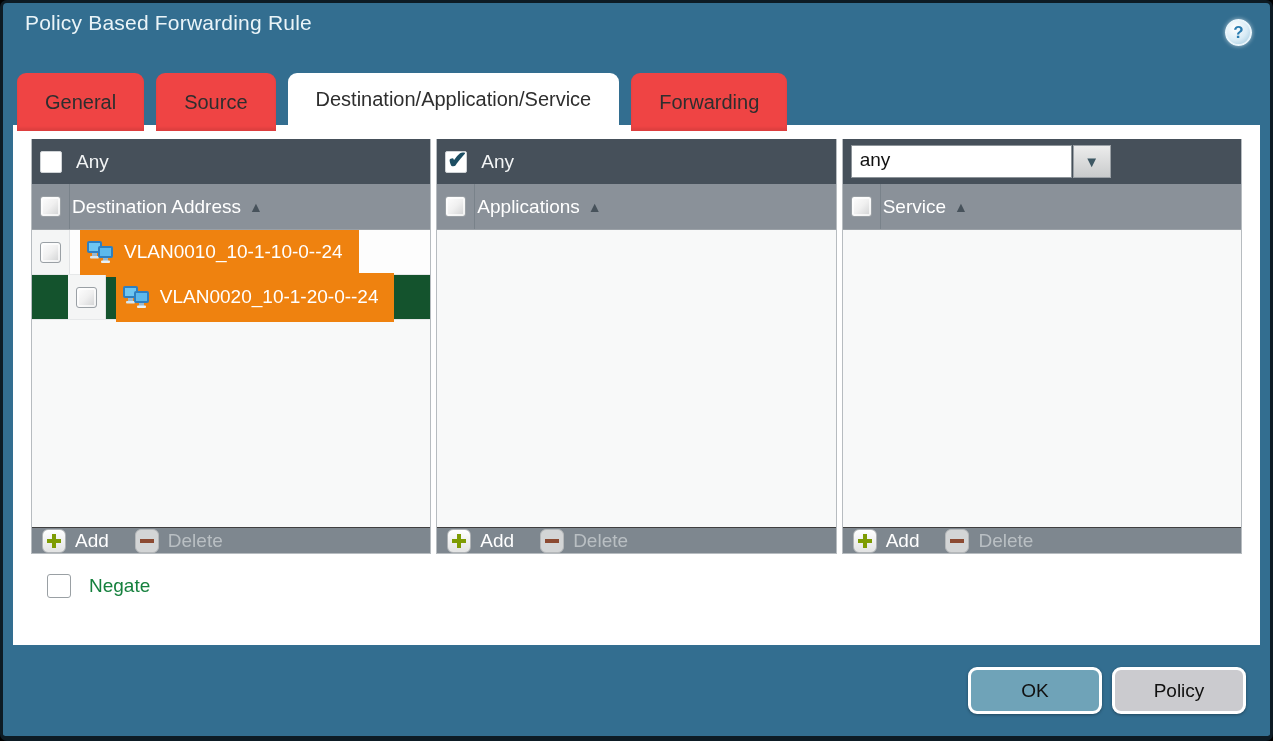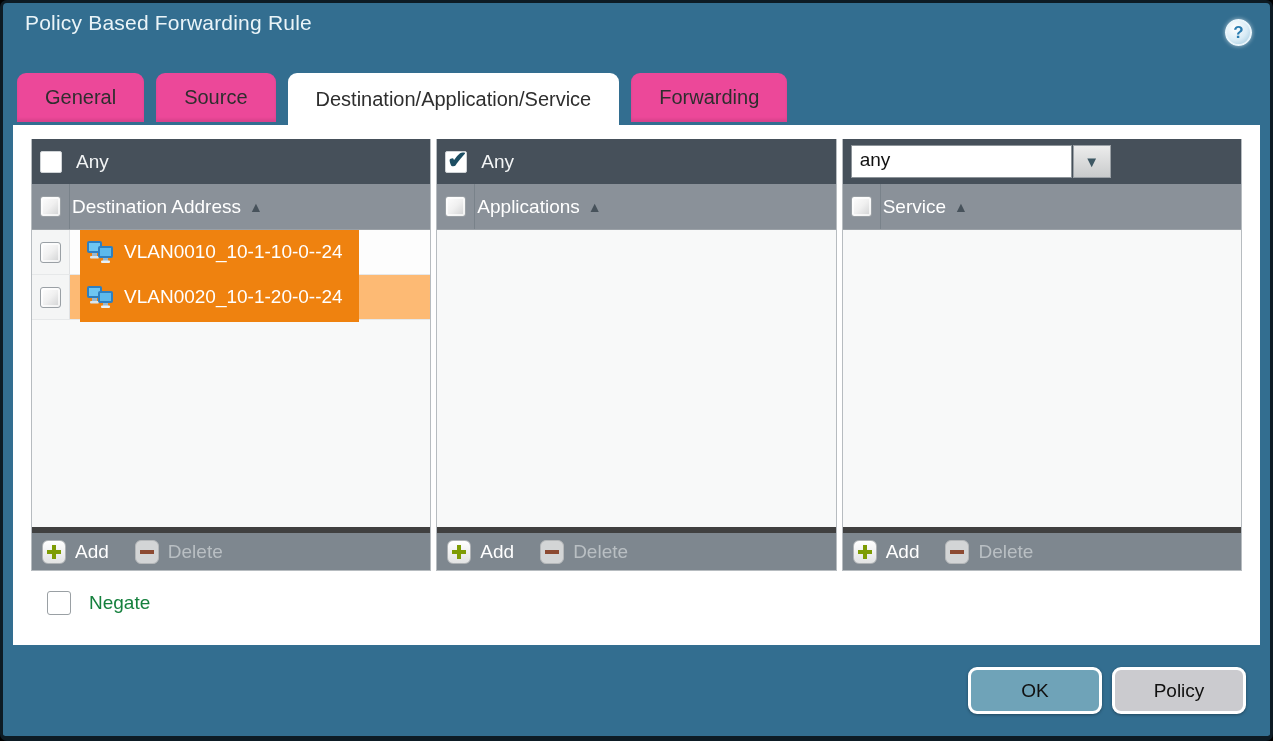--- a/index.html
+++ b/index.html
@@ -24,22 +24,22 @@
     border:2px solid #e9f5fb;
     color:#2a7cb0; font-weight:bold; font-size:17px;
     display:flex; align-items:center; justify-content:center;
     box-shadow:0 0 4px rgba(255,255,255,.6);
     cursor:pointer;
   }
 
   
   .tabs { position:absolute; top:70px; left:14px; right:14px; height:52px; display:flex; z-index:3; }
   .tab {
-    height:49px; margin-right:12px; padding:0 28px;
-    background:#ec4899; color:#2e2e2e;
+    height:58px; margin-right:12px; padding:0 28px;
+    background:#ef4444; color:#2e2e2e;
     font-size:20px; display:flex; align-items:center; justify-content:center;
     border-radius:9px 9px 0 0;
     box-shadow:inset 0 -3px 3px rgba(0,0,0,.08);
     cursor:pointer; white-space:nowrap;
   }
   .tab.active { background:#ffffff; height:52px; box-shadow:none; }
 
   
   .content {
     position:absolute; top:122px; left:10px; right:10px; height:520px;
@@ -54,30 +54,30 @@
   .any-label { color:#f2f4f5; font-size:19px; margin-left:14px; }
 
   .col-header { height:46px; background:#8A9199; display:flex; align-items:center; border-bottom:1px solid #9aa0a6; }
   .cb-cell { width:38px; min-width:38px; display:flex; align-items:center; justify-content:center; align-self:stretch; border-right:1px solid #79828A; }
   .col-header-label { color:#ffffff; font-size:19px; margin-left:2px; }
   .sort-icon { color:#47525B; font-size:14px; margin-left:8px; }
 
   .col-body { height:297px; background:#F8F9F9; overflow:hidden; }
   .col-body .cb-cell { border-right:1px solid #e0e2e4; background:#f4f5f5; }
   .list-row { height:45px; display:flex; align-items:center; border-bottom:1px solid #e6e8e9; background:#fdfdfd; }
-  .list-row:nth-child(2) { background:#fdba74; }
+  .list-row:nth-child(2) { background:#14532d;justify-content:center; }
 
   .chip {
     margin-left:10px; height:49px; display:inline-flex; align-items:center;
     background:#EF820F; color:#ffffff; font-size:19px;
     padding:0 16px 0 6px; white-space:nowrap;
   }
   .chip svg { margin-right:8px; }
 
-  .col-footer { height:43px; background:#7E878F; display:flex; align-items:center; padding:0 10px; border-top:6px solid #404040; }
+  .col-footer { height:26px; background:#7E878F; display:flex; align-items:center; padding:0 10px; border-top:1px solid #404040; }
   .tool-btn { display:flex; align-items:center; margin-right:26px; cursor:pointer; }
   .tool-ico {
     width:24px; height:24px; border-radius:6px;
     background:linear-gradient(180deg,#ffffff 0%,#e2e3e3 100%);
     border:1px solid #aeb2b5; position:relative; margin-right:9px;
   }
   .tool-ico::before, .tool-ico::after { content:""; position:absolute; background:#7E9C04; }
   .tool-ico::before { left:4px; right:4px; top:9px; height:4px; }
   .plus::after { top:4px; bottom:4px; left:9px; width:4px; }
   .minus::before, .minus::after { background:#8C4A32; }

